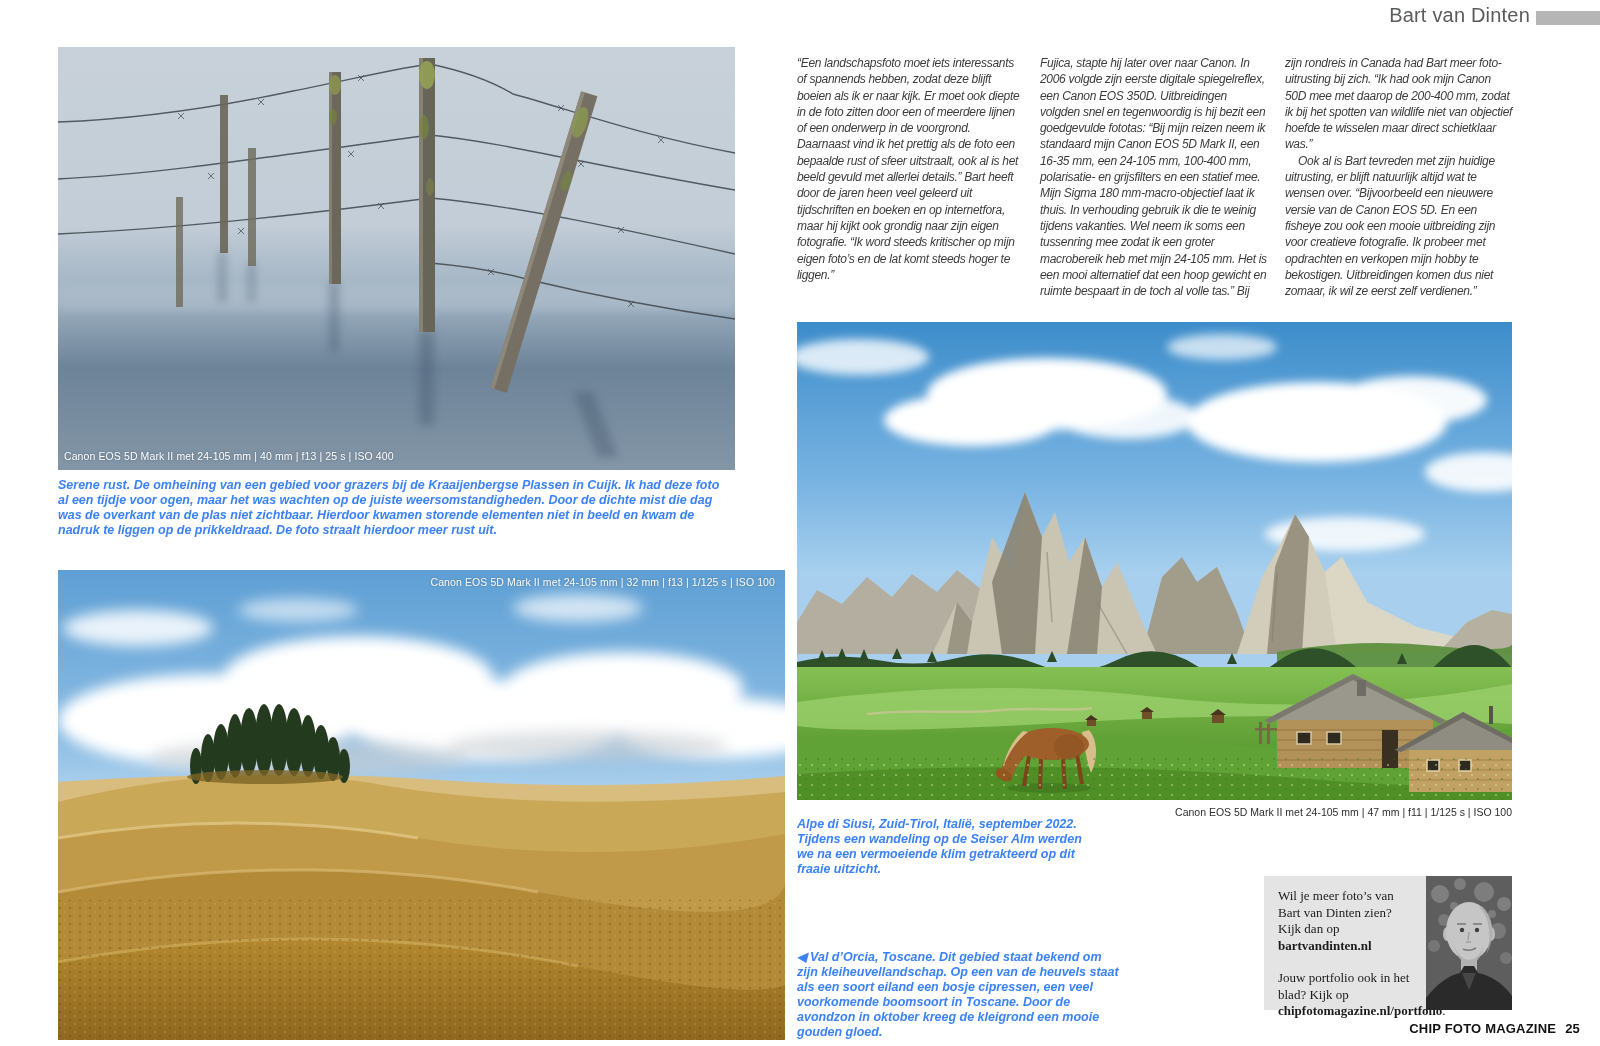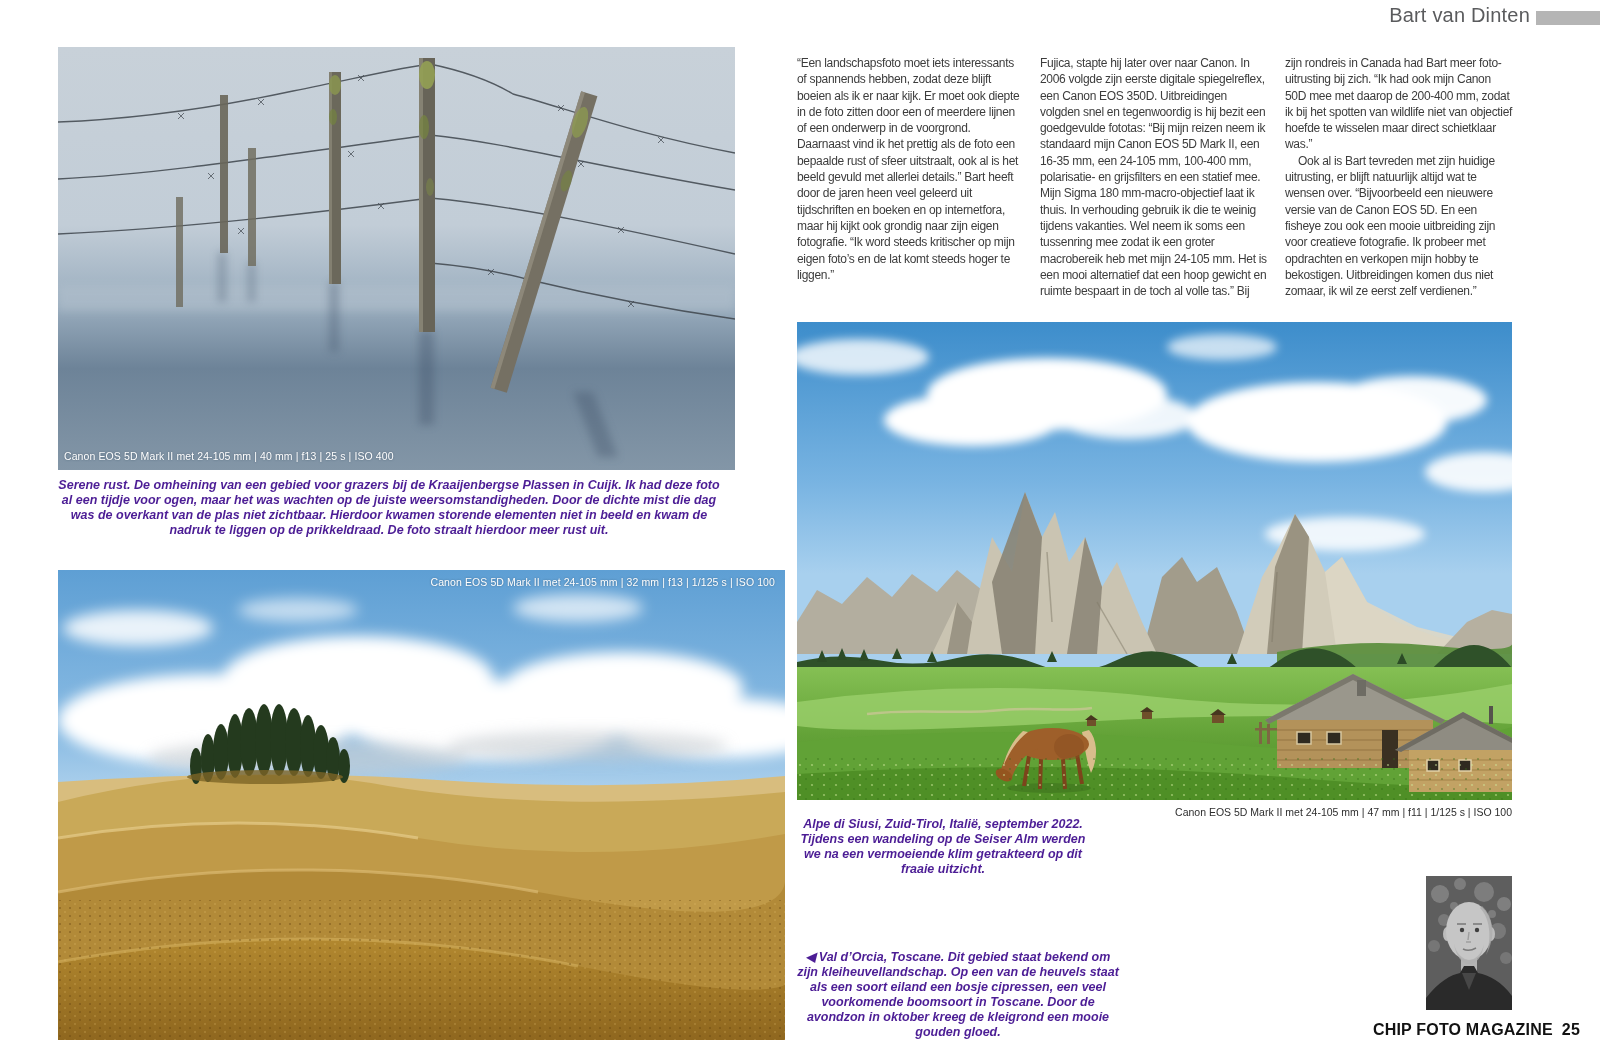--- a/index.html
+++ b/index.html
@@ -24,42 +24,42 @@
     position:absolute; color:#ffffff; font-size:10.5px; letter-spacing:0.1px;
     text-shadow:0 0 2px rgba(40,60,80,.55); white-space:nowrap;
   }
   .exif-dark {
     position:absolute; color:#2e2e2e; font-size:10.5px; white-space:nowrap;
     text-align:right;
   }
 
   .caption {
     position:absolute; font-style:italic; font-weight:700;
-    font-size:12.5px; line-height:15px; color:#4c1d95;text-align:center;
+    font-size:12.5px; line-height:15px; color:#3b82f6;
   }
 
   .article-col {
     position:absolute; top:55px; width:228px;
     font-size:12px; line-height:16.3px; letter-spacing:-0.3px; color:#3c3c3c;
   }
-  .article-col p { margin:0; }
+  .article-col p { margin:0;font-style:italic; }
   .article-col p.indent { text-indent:13px; }
 
   .promo-box {
     position:absolute; left:1264px; top:876px; width:162px; height:134px;
     background:#e4e4e4; padding:12px 10px 10px 14px;
     font-family:"Liberation Serif", serif; font-size:13px; line-height:16.5px;
     color:#1b1b1b;
   }
   .promo-box p + p { margin-top:16px; }
   .promo-url { font-weight:700; }
 
   .footer {
     position:absolute; top:1021px; right:20px;
-    font-size:16px; font-weight:700; letter-spacing:0.2px; color:#121212;
+    font-size:13px; font-weight:700; letter-spacing:0.2px; color:#121212;
     white-space:nowrap;
   }
   .footer .page-num { margin-left:9px; }
 </style>
 </head>
 <body>
 
 <div class="page">
 
   <div class="header-author">Bart van Dinten</div>
@@ -328,20 +328,24 @@
       <path d="M0,392 Q260,344 520,396" stroke="#d9b765" stroke-width="3" fill="none" opacity="0.5"></path>
       <rect y="330" width="727" height="140" fill="url(#soilgrain)"></rect>
     </svg>
     <div class="exif-overlay" style="top:6px; right:10px;margin-left:36px;">Canon EOS 5D Mark II met 24-105 mm | 32 mm | f13 | 1/125 s | ISO 100</div>
   </div>
 
   <div class="caption" style="left:797px; top:950px; width:322px;">
     <span>◀ </span><span>Val d’Orcia, Toscane. Dit gebied staat bekend om zijn kleiheuvellandschap. Op een van de heuvels staat als een soort eiland een bosje cipressen, een veel voorkomende boomsoort in Toscane. Door de avondzon in oktober kreeg de kleigrond een mooie gouden gloed.</span>
   </div>
 
+  <div class="promo-box">
+    <p><span>Wil je meer foto’s van Bart van Dinten zien? Kijk dan op </span><span class="promo-url">bartvandinten.nl</span></p>
+    <p><span>Jouw portfolio ook in het blad? Kijk op </span><span class="promo-url">chipfotomagazine.nl/portfolio</span><span>.</span></p>
+  </div>
 
   <div class="photo" style="left:1426px; top:876px; width:86px; height:134px;">
     <svg viewBox="0 0 86 134" width="86" height="134">
       <rect width="86" height="134" fill="#5e5e5e"></rect>
       <g fill="#9b9b9b">
         <circle cx="14" cy="18" r="9" opacity="0.55"></circle>
           <circle cx="34" cy="8" r="6" opacity="0.5"></circle>
         <circle cx="58" cy="16" r="10" opacity="0.5"></circle>
           <circle cx="78" cy="28" r="7" opacity="0.55"></circle>
         <circle cx="18" cy="44" r="6" opacity="0.45"></circle>

